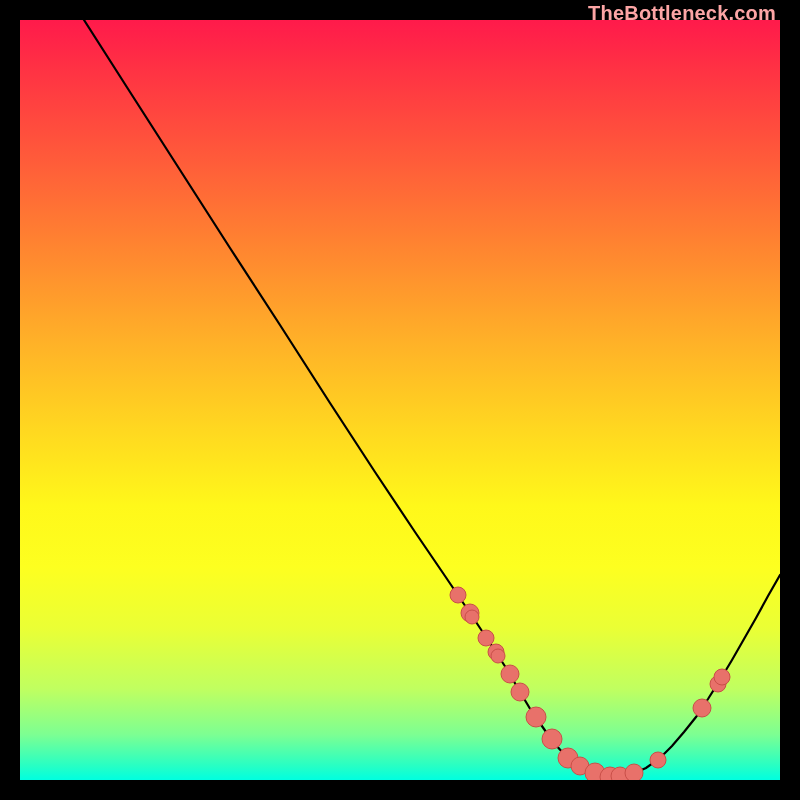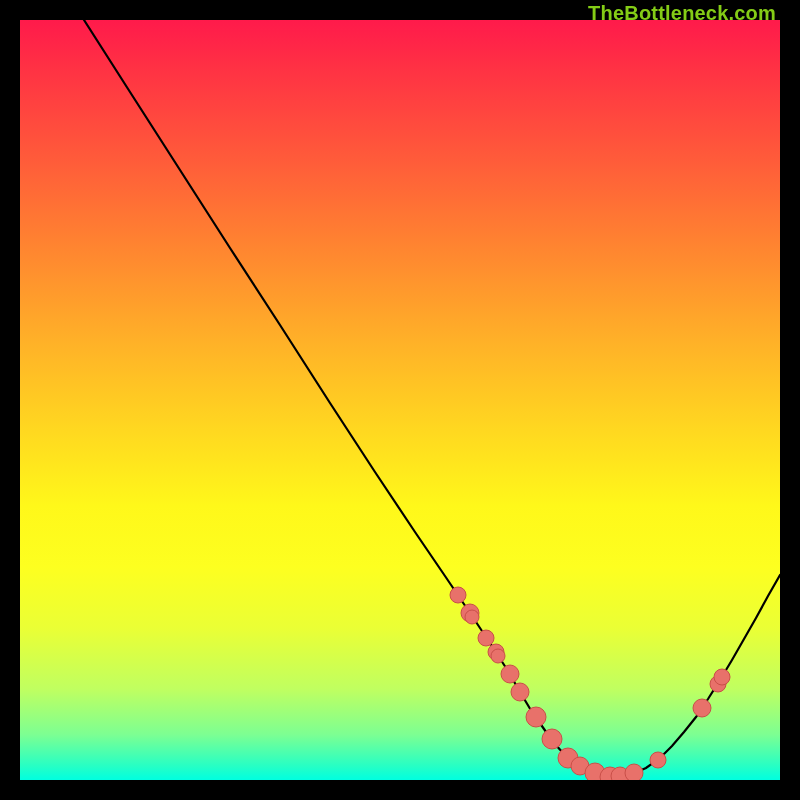--- a/index.html
+++ b/index.html
@@ -40,21 +40,21 @@
       #00ffe0 100%
     );
   }
   .watermark {
     position: absolute;
     top: 2px;
     right: 24px;
     font-family: Arial, Helvetica, sans-serif;
     font-size: 20px;
     font-weight: 600;
-    color: #84cc16;
+    color: #fca5a5;
     letter-spacing: 0.2px;
   }
   svg.curve {
     position: absolute;
     top: 0;
     left: 0;
     width: 760px;
     height: 760px;
   }
   .curve path {

